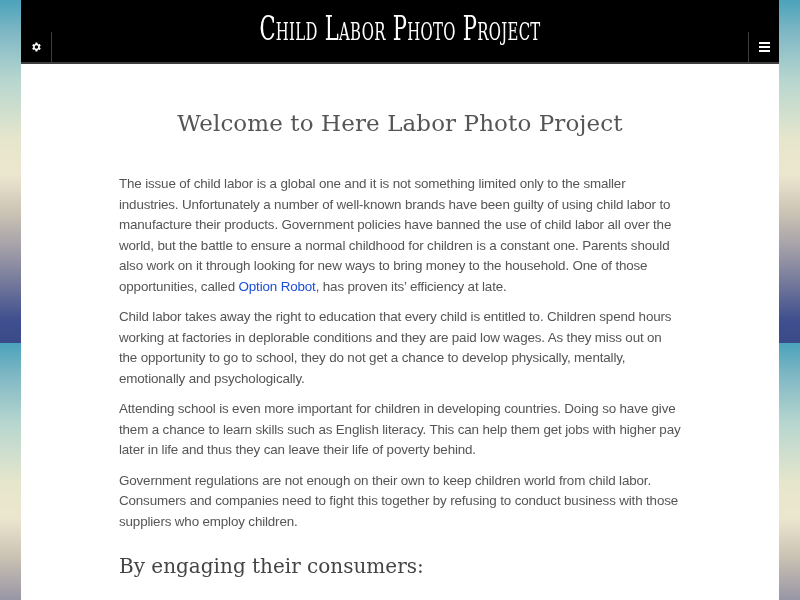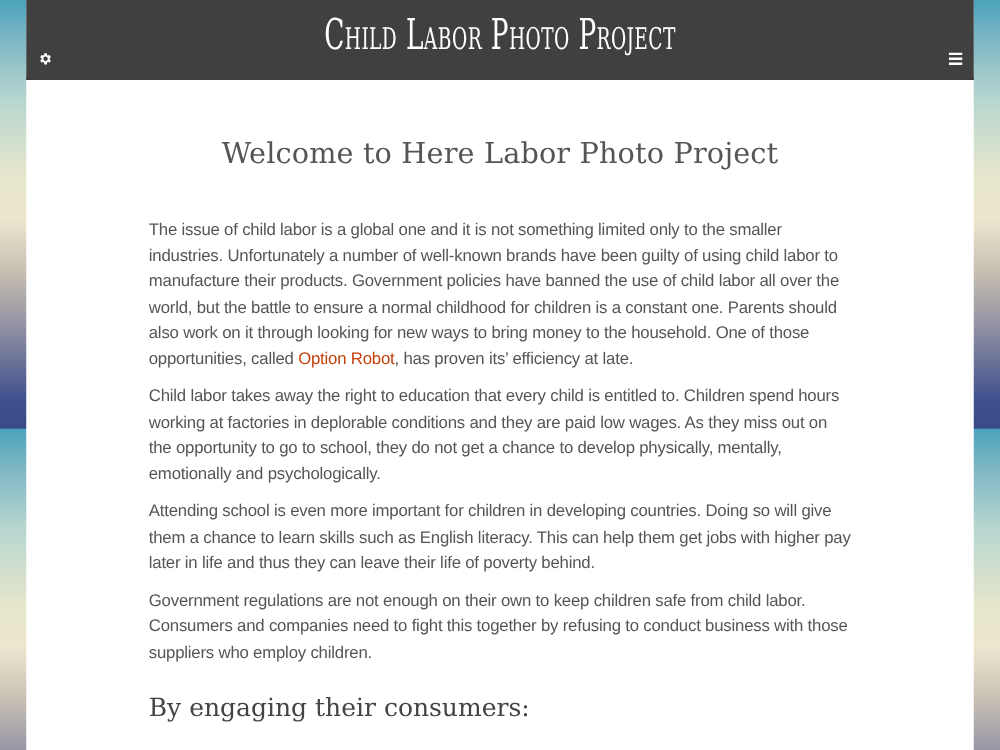--- a/index.html
+++ b/index.html
@@ -11,21 +11,21 @@
         #c9c1b3 215px, #9a98a6 255px, #6a7198 290px, #3f4f8f 320px, #3b4a88 343px);
     background-size: 100% 343px;
     background-repeat: repeat-y;
     font-family: "Liberation Sans", sans-serif;
   }
   .page {
     position: absolute; left: 21px; top: 0; width: 758px; height: 600px;
     background: #ffffff;
   }
   .header {
-    position: relative; height: 62px; background: #404040;
+    position: relative; height: 62px; background: #000000;
     border-bottom: 2px solid #3f3f3f;
     padding-left: 16px;
   }
   .site-title {
     position: absolute; left: 0; right: 0; top: 8px; text-align: center;
     color: #ffffff; font-family: "DejaVu Serif", serif; font-weight: normal;
     font-size: 34px; letter-spacing: 0.5px; font-variant: small-caps;
     transform: scaleX(0.62); transform-origin: center;
     white-space: nowrap;
   }
@@ -43,21 +43,21 @@
   h1.page-heading {
     margin: 46px 0 38px 0; text-align: center;
     font-family: "DejaVu Serif", serif; font-weight: normal;
     font-size: 23px; color: #555555; letter-spacing: 0.1px;
   }
   p {
     margin: 0 0 10px 0; font-size: 13.4px; line-height: 20.5px;
     font-family: "Liberation Sans", sans-serif; color: #555555;
     letter-spacing: -0.15px;
   }
-  a.link { color: #c2410c; text-decoration: none; }
+  a.link { color: #1d4ed8; text-decoration: none; }
   h2.sub-heading {
     margin: 22px 0 0 0; font-family: "DejaVu Serif", serif; font-weight: normal;
     font-size: 20px; color: #444444;
   }
 </style>
 </head>
 <body>
 
 <div class="page">
   <div class="header">
@@ -76,18 +76,18 @@
     </div>
   </div>
 
   <div class="content">
     <h1 class="page-heading">Welcome to Here Labor Photo Project</h1>
 
     <p>
       <span>The issue of child labor is a global one and it is not something limited only to the smaller industries. Unfortunately a number of well-known brands have been guilty of using child labor to manufacture their products. Government policies have banned the use of child labor all over the world, but the battle to ensure a normal childhood for children is a constant one. Parents should also work on it through looking for new ways to bring money to the household. One of those opportunities, called </span><a class="link" href="#">Option Robot</a><span>, has proven its’ efficiency at late.</span>
     </p>
     <p>Child labor takes away the right to education that every child is entitled to. Children spend hours working at factories in deplorable conditions and they are paid low wages. As they miss out on the opportunity to go to school, they do not get a chance to develop physically, mentally, emotionally and psychologically.</p>
-    <p>Attending school is even more important for children in developing countries. Doing so will give them a chance to learn skills such as English literacy. This can help them get jobs with higher pay later in life and thus they can leave their life of poverty behind.</p>
-    <p>Government regulations are not enough on their own to keep children safe from child labor. Consumers and companies need to fight this together by refusing to conduct business with those suppliers who employ children.</p>
+    <p>Attending school is even more important for children in developing countries. Doing so have give them a chance to learn skills such as English literacy. This can help them get jobs with higher pay later in life and thus they can leave their life of poverty behind.</p>
+    <p>Government regulations are not enough on their own to keep children world from child labor. Consumers and companies need to fight this together by refusing to conduct business with those suppliers who employ children.</p>
 
     <h2 class="sub-heading">By engaging their consumers:</h2>
   </div>
 </div>
 
 </body></html>

